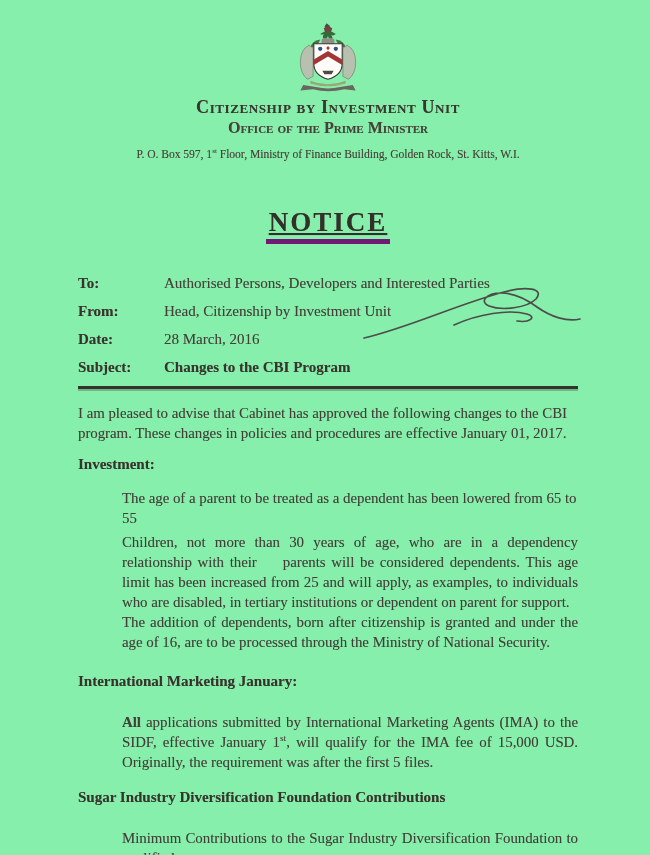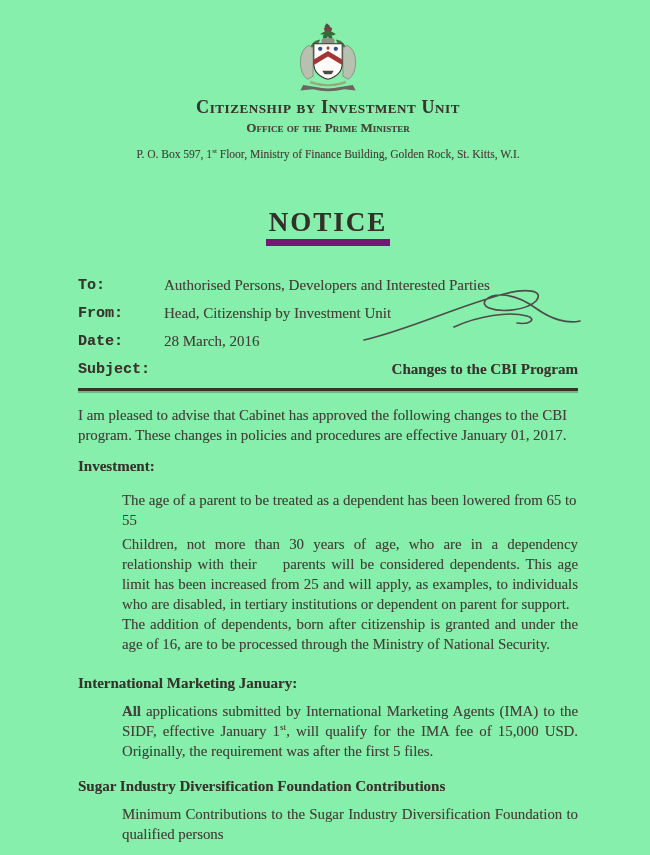--- a/index.html
+++ b/index.html
@@ -20,56 +20,56 @@
   .crest-wrap { text-align: center; margin-top: 22px; height: 72px; }
   .crest-wrap svg { width: 78px; height: 72px; filter: blur(0.3px) saturate(0.85); }
   .org-name {
     text-align: center; margin-top: 2px;
     font-variant: small-caps; font-weight: bold;
     font-size: 18px; line-height: 22px; letter-spacing: 0.6px; color: #3a352e;
   }
   .office-line {
     text-align: center; margin-top: 2px;
     font-variant: small-caps; font-weight: 600;
-    font-size: 13px; line-height: 15px; color: #47413a;
+    font-size: 16px; line-height: 15px; color: #47413a;
   }
   .address-line {
     text-align: center; margin-top: 12px;
     font-size: 11.5px; line-height: 14px; color: #47413a;
   }
   sup { font-size: 0.62em; vertical-align: super; line-height: 0; }
 
   
   .notice-title { text-align: center; margin-top: 46px; font-size: 27px; line-height: 31px; font-weight: bold; color: #332f29; }
-  .notice-title span { display: inline-block; border-bottom: 7px solid #701a75; padding: 0 3px 1px; letter-spacing: 2px; }
+  .notice-title span { display: inline-block; border-bottom: 5px solid #701a75; padding: 0 3px 1px; letter-spacing: 2px; text-decoration: underline; }
 
   
   .meta { position: relative; margin-top: 30px; }
   .meta-row { display: grid; grid-template-columns: 86px 1fr; font-size: 15px; line-height: 19px; margin-bottom: 9px; }
-  .meta-label { font-weight: bold; color: #38332c; font-family: Liberation Mono, monospace; }
+  .meta-label { font-weight: bold; color: #38332c; }
   .meta-value { color: #443f38; }
-  .meta-value.bold { font-weight: bold; color: #38332c; text-align: right; }
+  .meta-value.bold { font-weight: bold; color: #38332c; }
   .signature {
     position: absolute; top: 6px; right: -8px;
     width: 228px; height: 68px; pointer-events: none;
   }
   .signature svg { width: 100%; height: 100%; }
 
   .rule { margin-top: 4px; height: 3px; background: #37332c; box-shadow: 0 2px 0 rgba(55,51,44,0.30); }
 
   
   .b-para { font-size: 14.8px; line-height: 20px; color: #433e37; }
   .intro { margin-top: 14px; }
   .heading { margin-top: 12px; font-size: 15px; line-height: 19px; font-weight: bold; color: #37322b; }
   .indent { margin-left: 44px; }
   .justify { text-align: justify; }
   .mt6  { margin-top: 14px; }
   .mt4  { margin-top: 4px; }
   .mt8  { margin-top: 0; }
-  .mt10 { margin-top: 8px; }
+  .mt10 { margin-top: 21px; }
   .mt16 { margin-top: 16px; }
   .mt20 { margin-top: 20px; }
   .word-gap { display: inline-block; width: 26px; }
   .lead-bold { font-weight: bold; }
 
   
   .fee-row { display: grid; grid-template-columns: 333px 1fr; margin-top: 8px; font-size: 14.8px; line-height: 19px; }
 </style>
 </head>
 <body>

